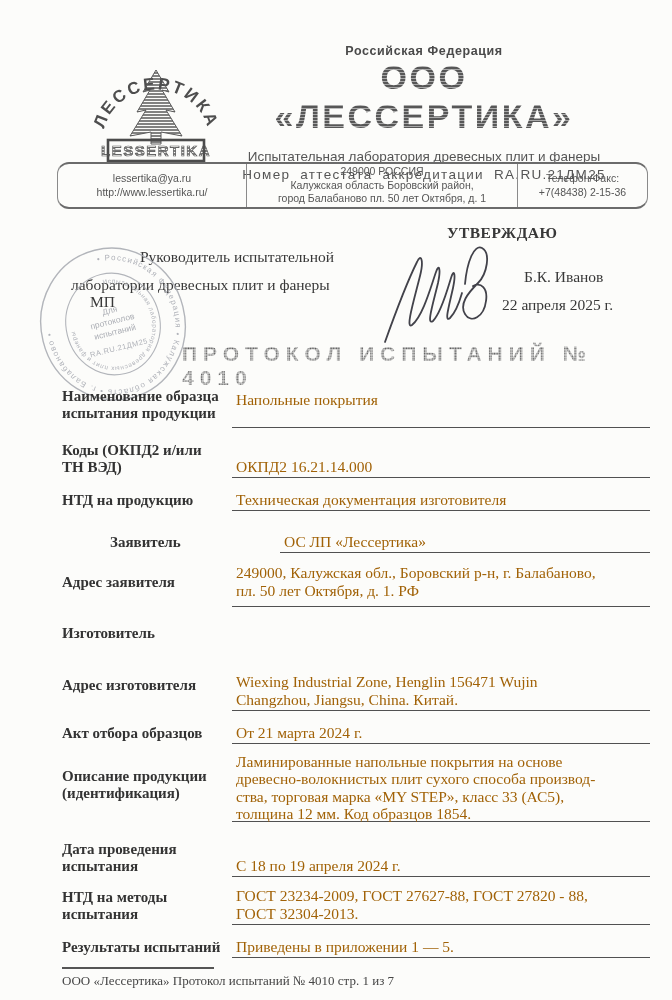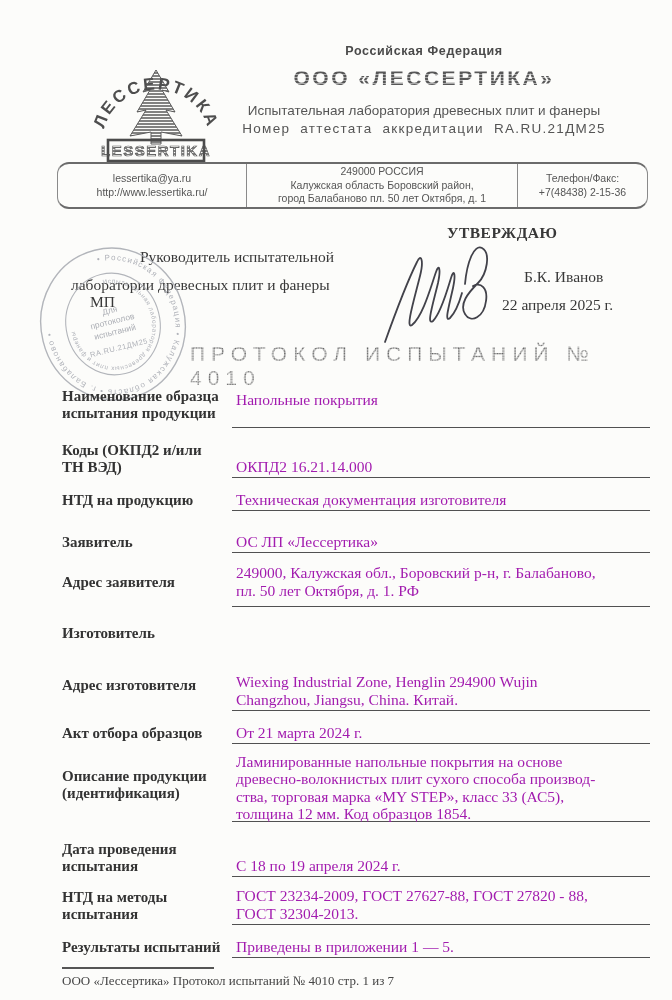--- a/index.html
+++ b/index.html
@@ -4,21 +4,21 @@
 <style>
   html,body{margin:0;padding:0;background:#ffffff;}
   .page{position:relative;width:672px;height:1000px;margin:0 auto;background:#fcfcfa;
         font-family:"Liberation Serif",serif;color:#3d3d3d;overflow:hidden;}
 
   
   .logo{position:absolute;left:84px;top:54px;}
   .header-text{position:absolute;left:238px;top:44px;width:372px;text-align:center;
                font-family:"Liberation Sans",sans-serif;color:#4f4f4f;}
   .country{font-size:12.5px;font-weight:bold;letter-spacing:.6px;color:#4a4a4a;}
-  .company{font-size:21px;font-weight:bold;letter-spacing:2.5px;margin-bottom:13px;color:#636363;margin-top:8px;}
+  .company{font-size:34px;font-weight:bold;letter-spacing:2.5px;margin-bottom:13px;color:#636363;}
   .stripes{color:transparent;background-image:repeating-linear-gradient(180deg,#575757 0 1.6px,#a9a9a9 1.6px 3px);
            -webkit-background-clip:text;background-clip:text;}
   @supports not ((-webkit-background-clip:text) or (background-clip:text)){
     .stripes{color:#636363;background:none;}
   }
   .lab{font-size:13.5px;margin-bottom:3px;color:#555;}
   .accr{font-size:13.5px;letter-spacing:1.3px;word-spacing:5px;color:#555;}
 
   .contact-table{position:absolute;left:57px;top:162px;width:589px;height:43px;
       display:grid;grid-template-columns:188px 271px 1fr;
@@ -30,40 +30,40 @@
   .contact-cell + .contact-cell{border-left:1.5px solid #8a8a8a;}
 
   
   .abs{position:absolute;white-space:pre-line;}
   .serif15{font-size:15.5px;line-height:17px;color:#383838;}
   .utv{font-weight:bold;letter-spacing:.5px;}
   .stamp{position:absolute;left:34px;top:243px;opacity:.85;}
   .signature{position:absolute;left:379px;top:236px;}
 
   
-  .title{position:absolute;left:190px;top:342px;font-family:"Liberation Sans",sans-serif;
-         font-weight:normal;font-size:21px;letter-spacing:6px;color:#5c5c5c;}
+  .title{position:absolute;left:182px;top:342px;font-family:"Liberation Sans",sans-serif;
+         font-weight:bold;font-size:21px;letter-spacing:6px;color:#5c5c5c;}
   .dots{color:transparent;background-image:radial-gradient(#565656 .8px,rgba(160,160,160,.55) .9px);
         background-size:2.6px 2.6px;-webkit-background-clip:text;background-clip:text;}
   @supports not ((-webkit-background-clip:text) or (background-clip:text)){
     .dots{color:#5c5c5c;background:none;}
   }
 
   
   .form{position:absolute;left:62px;top:388px;width:588px;}
   .row{display:flex;margin-bottom:6px;box-sizing:border-box;}
   .lbl{width:170px;flex:none;display:flex;flex-direction:column;
        font-weight:bold;font-size:15px;line-height:17px;color:#333;
        white-space:pre-line;padding-bottom:2px;box-sizing:border-box;}
   .val{flex:1;display:flex;flex-direction:column;border-bottom:1.6px solid #515151;
-       font-size:15.5px;line-height:17.3px;color:#a21caf;white-space:pre-line;
+       font-size:15.5px;line-height:17.3px;color:#a16207;white-space:pre-line;
        padding:0 0 2px 4px;box-sizing:border-box;}
   .jt{justify-content:flex-start;} .jb{justify-content:flex-end;} .jc{justify-content:center;}
   .pt8{padding-top:8px;} .pt3{padding-top:3px;}
-  .h40{height:40px;} .h44{height:44px;justify-content:flex-end;} .h27{height:27px;} .h36{height:36px;}
+  .h40{height:40px;} .h44{height:44px;justify-content:flex-end;} .h27{height:27px;} .h36{height:36px;margin-left:48px;}
   .h48{height:48px;} .h42{height:42px;} .h50{height:50px;} .h72{height:72px;} .h49{height:49px;}
 
   
   .footer{position:absolute;left:62px;top:967px;font-size:13px;color:#454545;}
   .footer-rule{width:152px;border-top:2px solid #555;margin-bottom:4px;}
 </style>
 </head>
 <body>
 
 <div class="page">
@@ -167,21 +167,21 @@
       <div class="val jc">249000, Калужская обл., Боровский р-н, г. Балабаново,
 пл. 50 лет Октября, д. 1. РФ</div>
     </div>
 
     <div class="row h42">
       <div class="lbl jc">Изготовитель</div>
     </div>
 
     <div class="row h50">
       <div class="lbl jc">Адрес изготовителя</div>
-      <div class="val jb">Wiexing Industrial Zone, Henglin 294900 Wujin
+      <div class="val jb">Wiexing Industrial Zone, Henglin 156471 Wujin
 Changzhou, Jiangsu, China. Китай.</div>
     </div>
 
     <div class="row h27">
       <div class="lbl jb">Акт отбора образцов</div>
       <div class="val jb">От 21 марта 2024 г.</div>
     </div>
 
     <div class="row h72">
       <div class="lbl jc">Описание продукции

